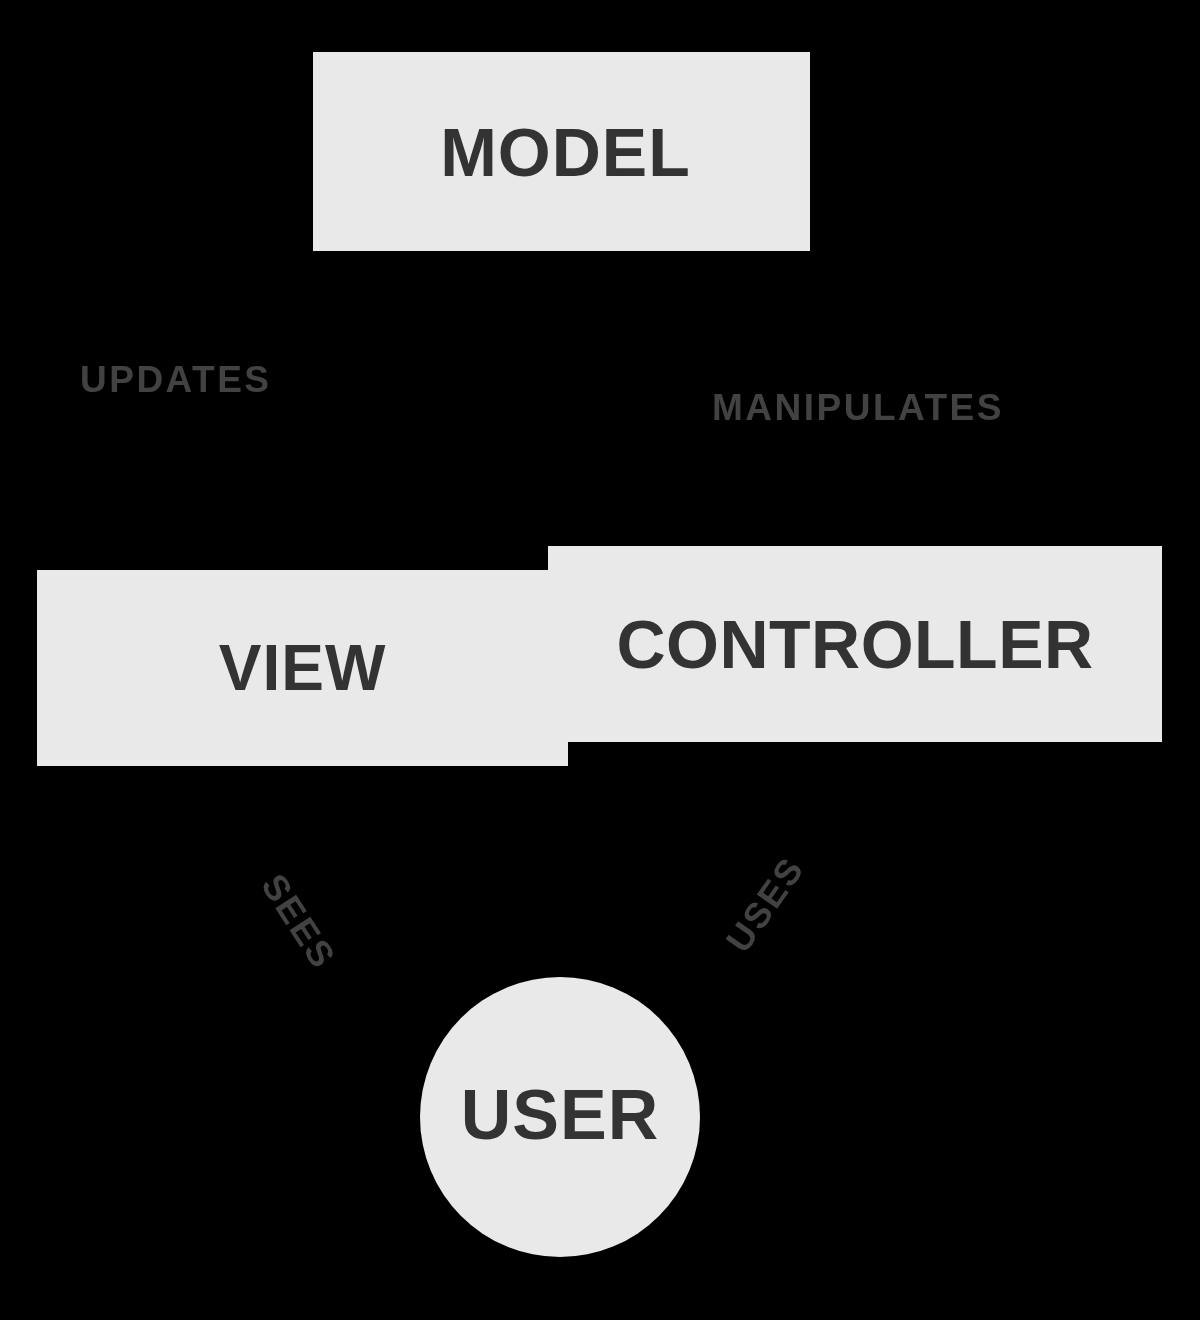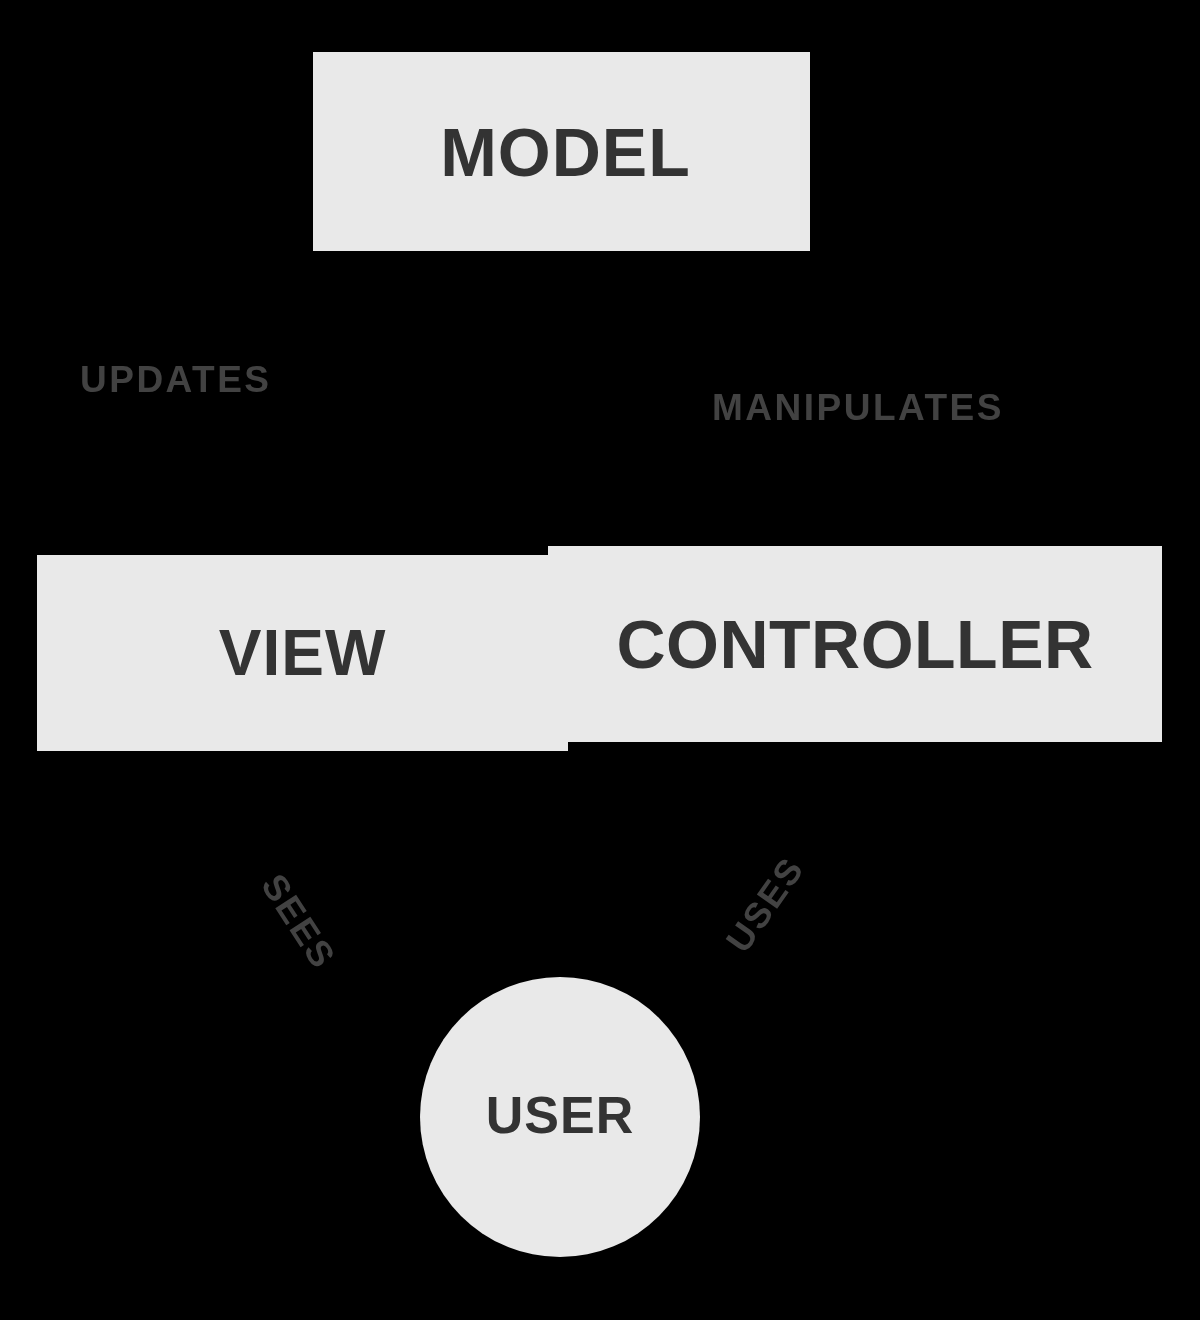--- a/index.html
+++ b/index.html
@@ -36,21 +36,21 @@
     width: 489px;
     height: 199px;
     padding-left: 8px;
   }
   #model-box .node-label {
     font-size: 68px;
     letter-spacing: 1px;
   }
   #view-box {
     left: 37px;
-    top: 555px;
+    top: 570px;
     width: 531px;
     height: 196px;
   }
   #view-box .node-label {
     font-size: 64px;
     letter-spacing: 1px;
   }
   #controller-box {
     left: 548px;
     top: 546px;
@@ -67,21 +67,21 @@
     top: 977px;
     width: 280px;
     height: 280px;
     border-radius: 50%;
     background: #e9e9e9;
     display: flex;
     align-items: center;
     justify-content: center;
   }
   #user-circle .node-label {
-    font-size: 52px;
+    font-size: 70px;
     letter-spacing: 1px;
     transform: translateY(-2px);
   }
   .edge-label {
     position: absolute;
     color: #424242;
     font-weight: bold;
     font-size: 37px;
     letter-spacing: 2.5px;
     line-height: 1;

